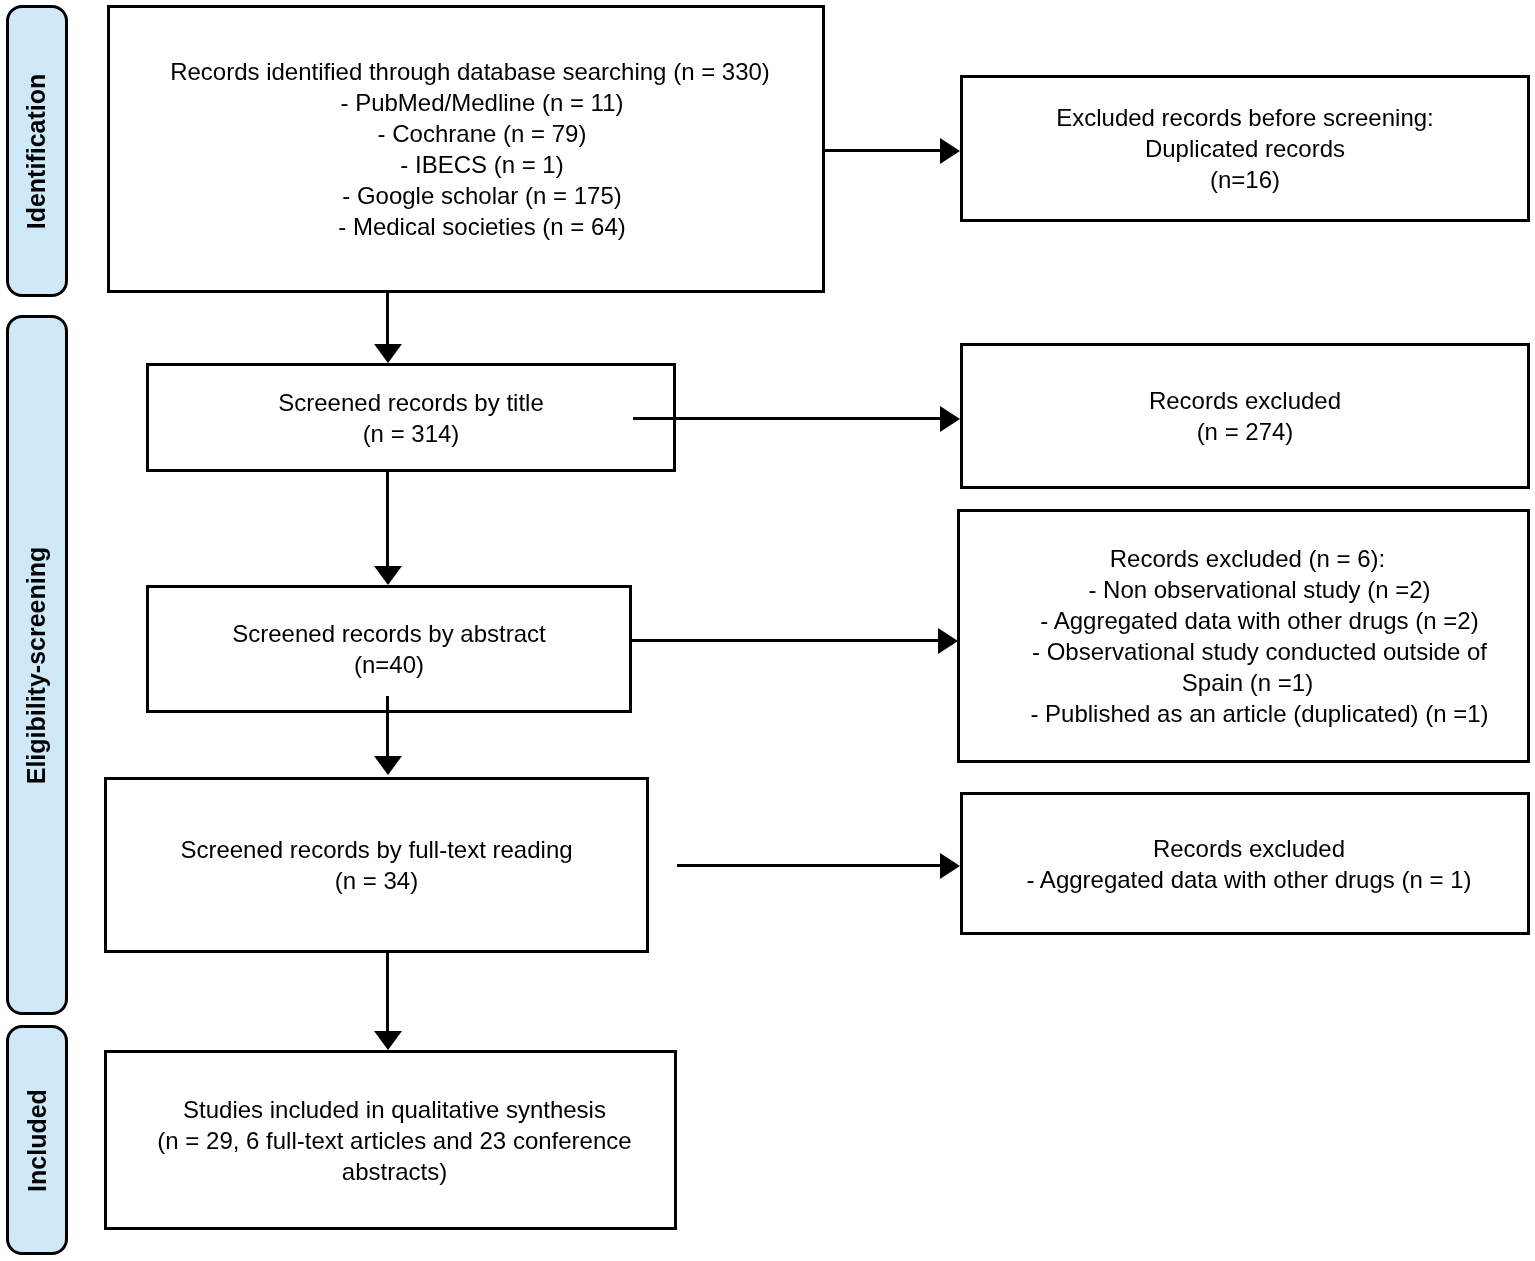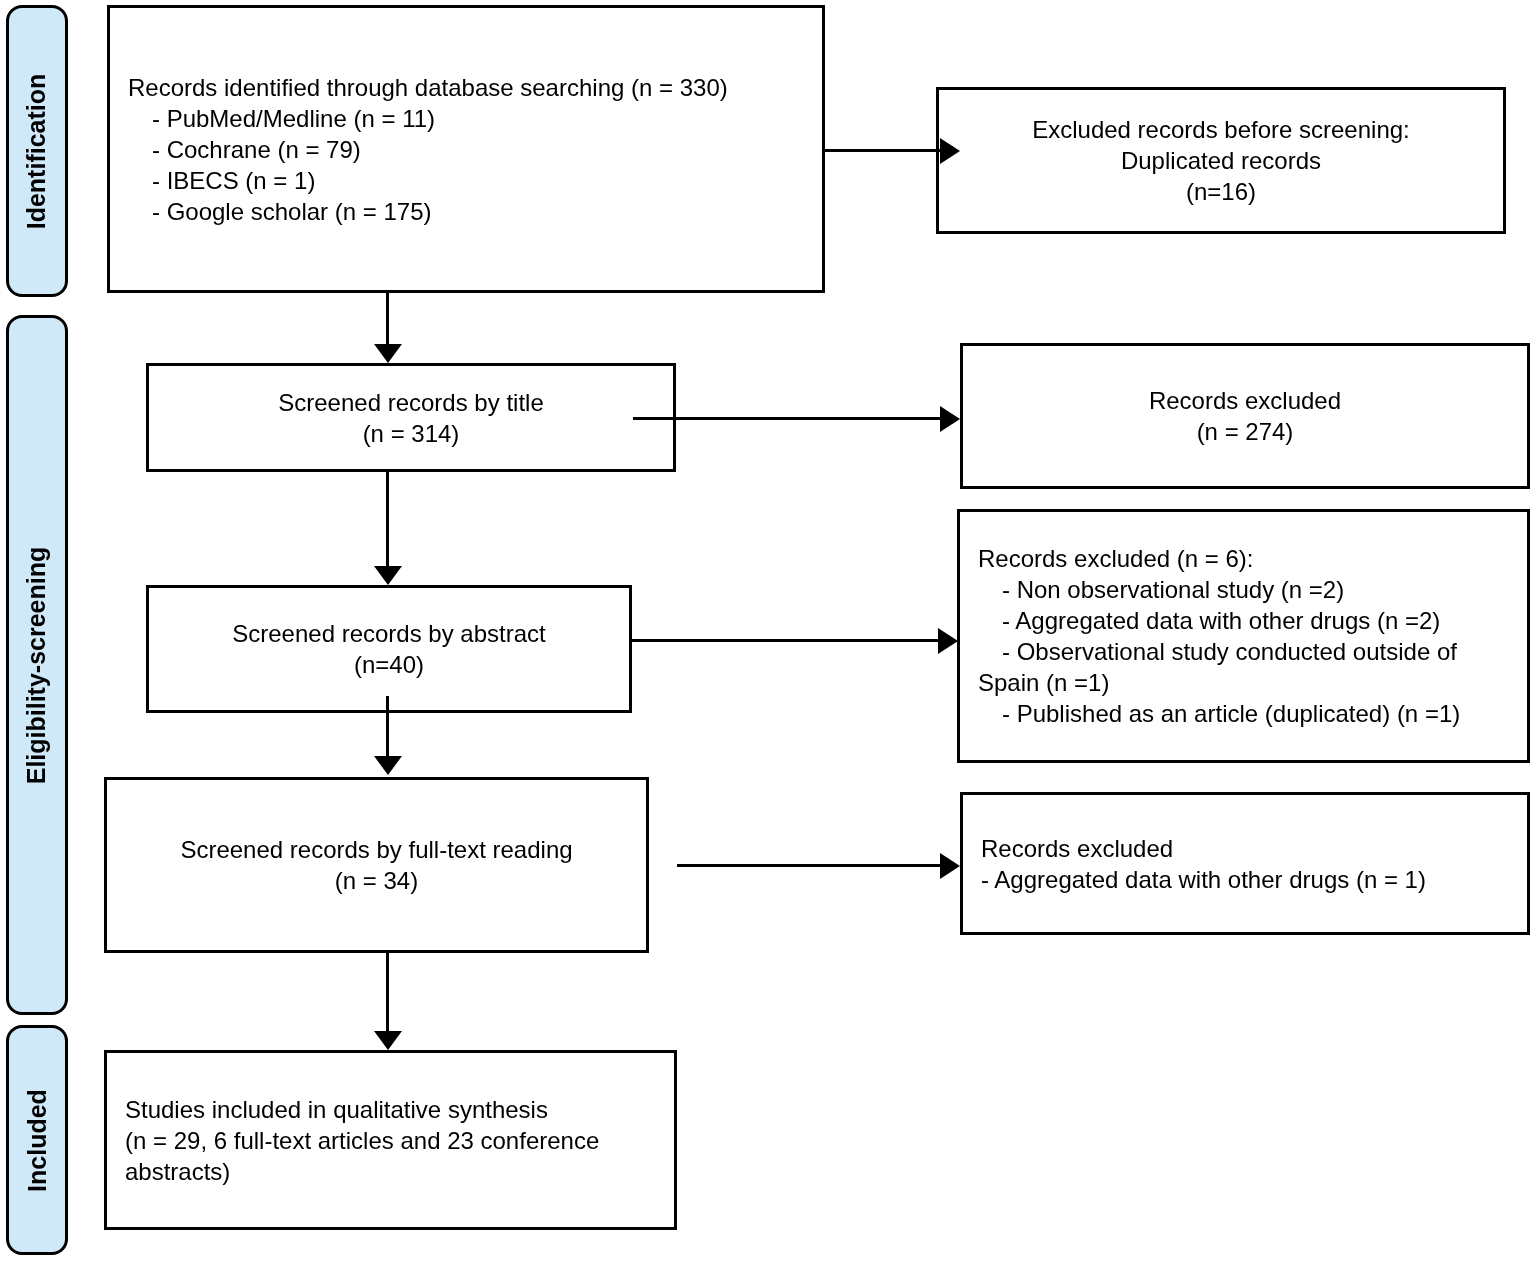--- a/index.html
+++ b/index.html
@@ -43,21 +43,21 @@
   
   .box {
     position: absolute;
     border: 3px solid var(--line-color);
     background: #fff;
     display: flex;
     flex-direction: column;
     justify-content: center;
   }
   .box.center { text-align: center; }
-  .box.leftalign { text-align: left; padding-left: 18px; padding-right: 10px; }
+  .box.leftalign { text-align: center; padding-left: 18px; padding-right: 10px; }
   .box .item { text-indent: 24px; }
   
   .arrow-down {
     position: absolute;
     width: 3px;
     background: var(--line-color);
   }
   .arrow-down::after {
     content: "";
     position: absolute;
@@ -100,23 +100,24 @@
   <div class="stage" style="top:1025px; height:230px;">
     <span class="stage-label">Included</span>
   </div>
 
   <div class="box leftalign" style="left:107px; top:5px; width:718px; height:288px;">
     <div>Records identified through database searching (n = 330)</div>
     <div class="item">- PubMed/Medline (n = 11)</div>
     <div class="item">- Cochrane (n = 79)</div>
     <div class="item">- IBECS (n = 1)</div>
     <div class="item">- Google scholar (n = 175)</div>
+    <div class="item">- Medical societies (n = 64)</div>
   </div>
 
-  <div class="box center" style="left:936px; top:75px; width:570px; height:147px;margin-top:12px;">
+  <div class="box center" style="left:960px; top:75px; width:570px; height:147px;">
     <div>Excluded records before screening:</div>
     <div>Duplicated records</div>
     <div>(n=16)</div>
   </div>
 
   <div class="box center" style="left:146px; top:363px; width:530px; height:109px;">
     <div>Screened records by title</div>
     <div>(n = 314)</div>
   </div>
 

